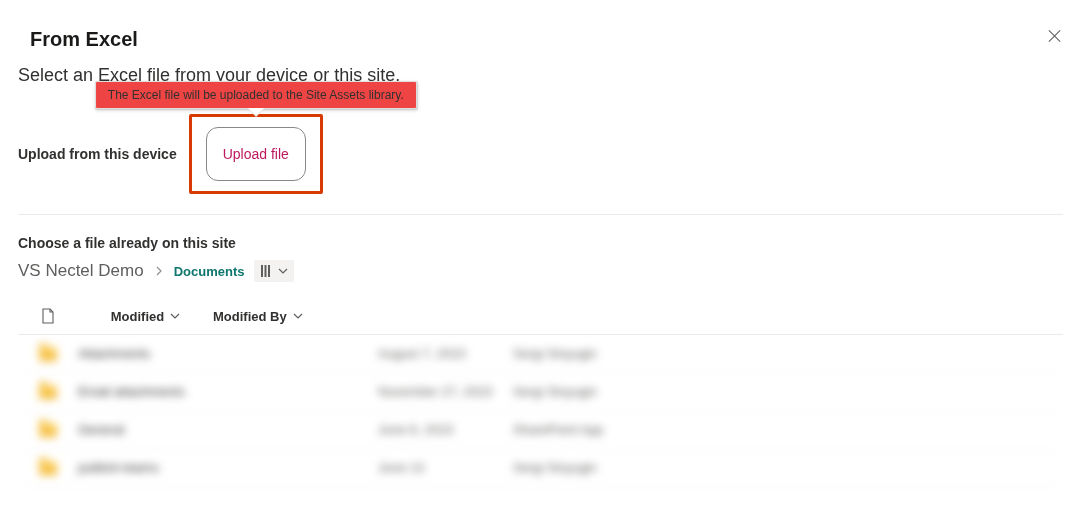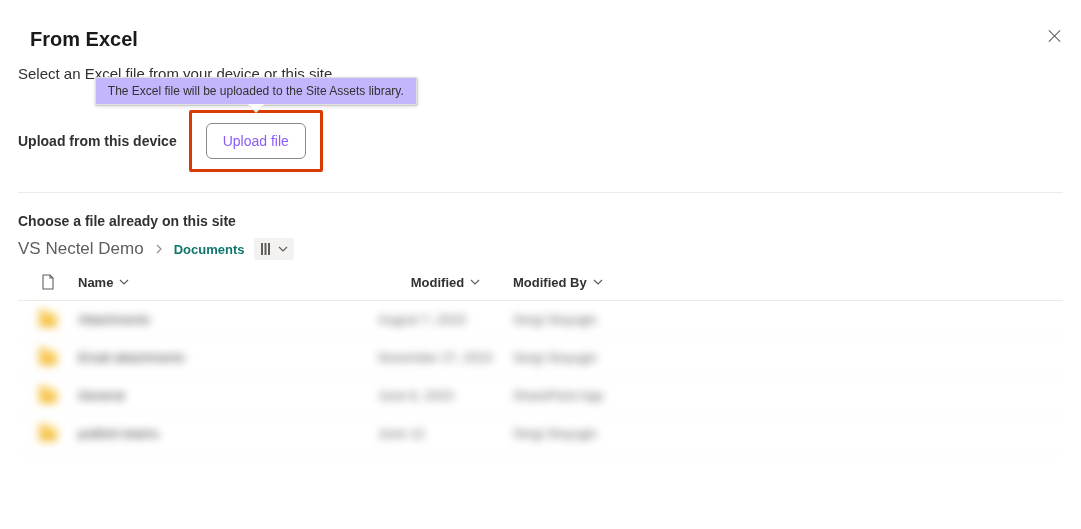--- a/index.html
+++ b/index.html
@@ -6,46 +6,46 @@
   html, body { margin: 0; padding: 0; width: 1081px; height: 529px; font-family: "Segoe UI", Arial, sans-serif; background: #fff; color: #323130; }
   .page { padding: 20px 18px; position: relative; }
   .close-x { position: absolute; top: 28px; right: 18px; width: 16px; height: 16px; cursor: pointer; }
   .close-x::before, .close-x::after {
     content: ""; position: absolute; left: 7px; top: 0; width: 1.2px; height: 16px; background: #605e5c;
   }
   .close-x::before { transform: rotate(45deg); }
   .close-x::after  { transform: rotate(-45deg); }
 
   h1.title { font-size: 20px; font-weight: 700; margin: 8px 12px 14px; color: #1b1a19; }
-  .subtitle { font-size: 15px; color: #323130; margin-bottom: 28px; }
+  .subtitle { font-size: 18px; color: #323130; margin-bottom: 28px; }
 
   .upload-row { display: flex; align-items: center; gap: 12px; margin-bottom: 20px; }
   .upload-label { font-size: 14px; font-weight: 700; }
   .upload-btn-wrap { position: relative; border: 3px solid #d83b01; border-radius: 2px; padding: 10px 14px; }
   .upload-btn {
-    font-family: inherit; font-size: 14px; background: #fff; color: #8b5cf6;
-    border: 1px solid #8a8886; border-radius: 6px; padding: 9px 16px; cursor: pointer;
+    font-family: inherit; font-size: 14px; background: #fff; color: #be185d;
+    border: 1px solid #8a8886; border-radius: 12px; padding: 18px 16px; cursor: pointer;
     min-width: 96px;
   }
   .tooltip {
     position: absolute; bottom: calc(100% + 8px); left: 50%; transform: translateX(-50%);
-    background: #c4b5fd; border: 1px solid #e1dfdd; box-shadow: 0 1.6px 3.6px rgba(0,0,0,0.13), 0 0.3px 0.9px rgba(0,0,0,0.1);
+    background: #ef4444; border: 1px solid #e1dfdd; box-shadow: 0 1.6px 3.6px rgba(0,0,0,0.13), 0 0.3px 0.9px rgba(0,0,0,0.1);
     padding: 6px 12px; font-size: 12px; color: #323130; white-space: nowrap; border-radius: 2px;
   }
   .tooltip::after {
     content: ""; position: absolute; top: 100%; left: 50%; transform: translateX(-50%);
     border: 8px solid transparent; border-top-color: #fff;
     filter: drop-shadow(0 1px 0 #e1dfdd);
   }
 
   hr.sep { border: none; border-top: 1px solid #edebe9; margin: 0 0 20px; }
 
   .section-label { font-size: 14px; font-weight: 700; margin-bottom: 9px; }
 
-  .breadcrumbs { display: flex; align-items: center; gap: 10px; margin-bottom: 6px; }
+  .breadcrumbs { display: flex; align-items: center; gap: 10px; margin-bottom: 18px; }
   .crumb-link { font-size: 17px; color: #605e5c; }
   .crumb-sep { display: inline-flex; }
   .crumb-current { font-size: 13px; font-weight: 700; color: #0f766e; }
   .view-switch {
     display: inline-flex; align-items: center; gap: 4px; background: #f3f2f1; border-radius: 2px;
     padding: 4px 6px; cursor: pointer;
   }
 
   .table { width: 100%; }
   .thead { display: flex; align-items: center; padding: 8px 0 10px; border-bottom: 1px solid #edebe9; }
@@ -108,28 +108,20 @@
   </div>
 
   <div class="table">
     <div class="thead">
       <div class="col-icon">
         <svg class="ic" width="14" height="16" viewBox="0 0 14 16">
           <path d="M2 1 H9 L12 4 V15 H2 Z" fill="none" stroke="#605e5c" stroke-width="1.1"></path>
           <path d="M9 1 V4 H12" fill="none" stroke="#605e5c" stroke-width="1.1"></path>
         </svg>
       </div>
-      <div class="col-name th">
-        <span>Name</span>
-        <span class="sort">
-            <svg class="ic" width="10" height="10" viewBox="0 0 10 10">
-              <path d="M1 3 L5 7 L9 3" fill="none" stroke="#605e5c" stroke-width="1.2"></path>
-            </svg>
-          </span>
-      </div>
       <div class="col-mod th">
         <span>Modified</span>
         <span class="sort">
             <svg class="ic" width="10" height="10" viewBox="0 0 10 10">
               <path d="M1 3 L5 7 L9 3" fill="none" stroke="#605e5c" stroke-width="1.2"></path>
             </svg>
           </span>
       </div>
       <div class="col-by th">
         <span>Modified By</span>

